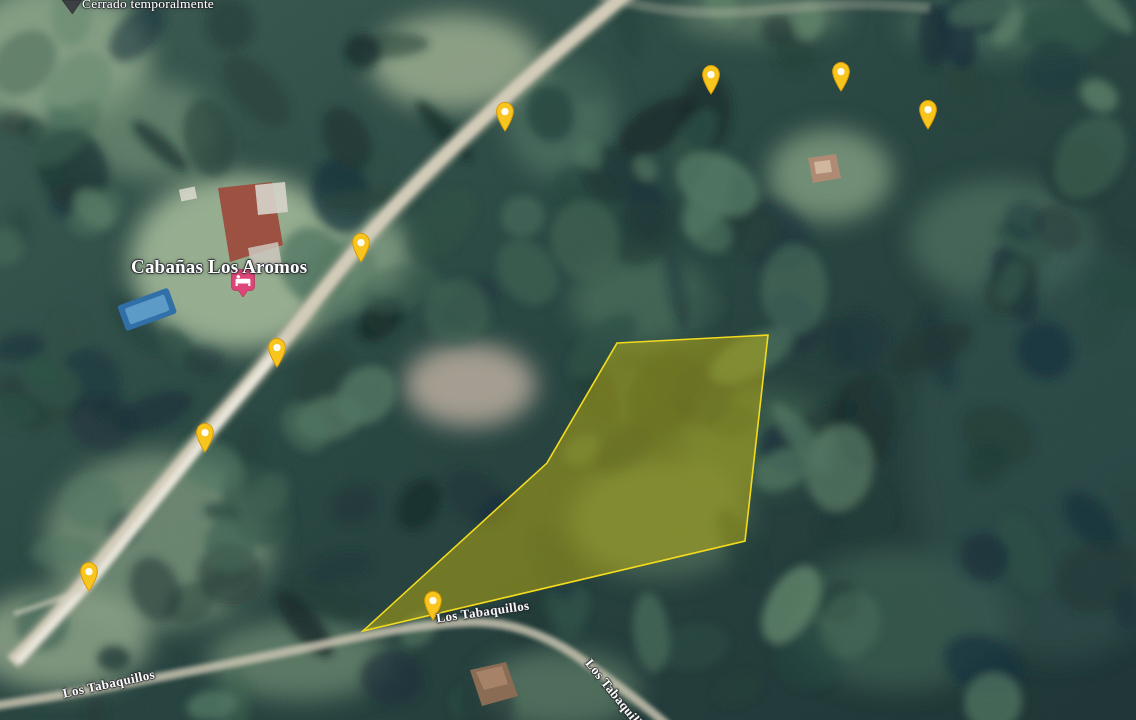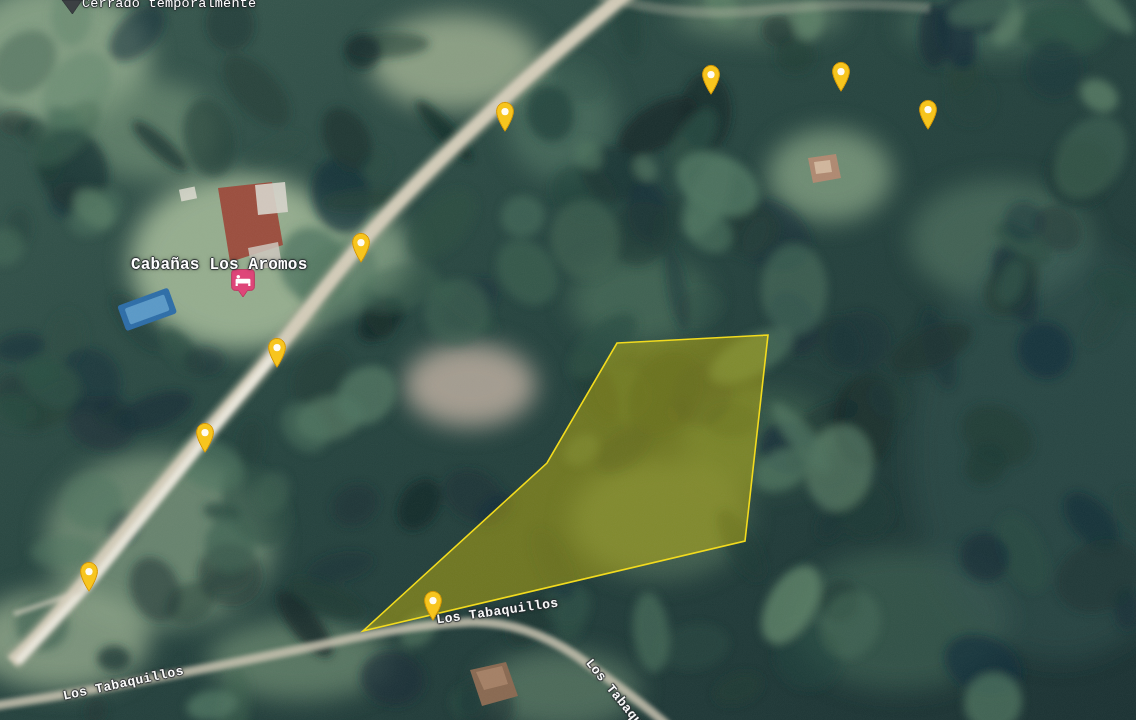--- a/index.html
+++ b/index.html
@@ -1,31 +1,31 @@
 <!DOCTYPE html>
 <html><head>
 <meta charset="utf-8">
 <style>
   html,body{margin:0;padding:0;background:#111;}
   #stage{
     position:relative;width:1136px;height:720px;overflow:hidden;
     background:#6d28d9;
-    font-family:Liberation Mono, monospace;
+    font-family:Liberation Serif, serif;
     cursor:grab;
   }
   #terrain{position:absolute;left:0;top:0;}
   .map-label{
     position:absolute;color:#fff;white-space:nowrap;
     text-shadow:-1px 0 1px rgba(40,44,48,.95),0 -1px 1px rgba(40,44,48,.95),
                  1px 0 1px rgba(40,44,48,.95),0 1px 1px rgba(40,44,48,.95),
                  0 0 4px rgba(0,0,0,.55);
     user-select:none;
   }
   #closed-label{left:82px;top:-4px;font-size:13.5px;letter-spacing:.2px;}
-  #cabanas-label{left:131px;top:256px;font-size:16px;font-weight:bold;letter-spacing:.2px;}
+  #cabanas-label{left:131px;top:256px;font-size:19px;font-weight:bold;letter-spacing:.2px;}
   .road-label{font-size:13px;font-weight:bold;letter-spacing:.4px;opacity:.96;}
   #road-label-center{left:436px;top:604px;transform:rotate(-8deg);}
   #road-label-left{left:62px;top:676px;transform:rotate(-12deg);}
   #road-label-right{left:594px;top:656px;transform:rotate(51deg);transform-origin:0 0;}
   .pin{position:absolute;}
   #markers-layer{position:absolute;left:0;top:0;width:100%;height:100%;pointer-events:none;}
   #markers-layer svg{pointer-events:auto;cursor:pointer;}
 </style>
 </head>
 <body>

